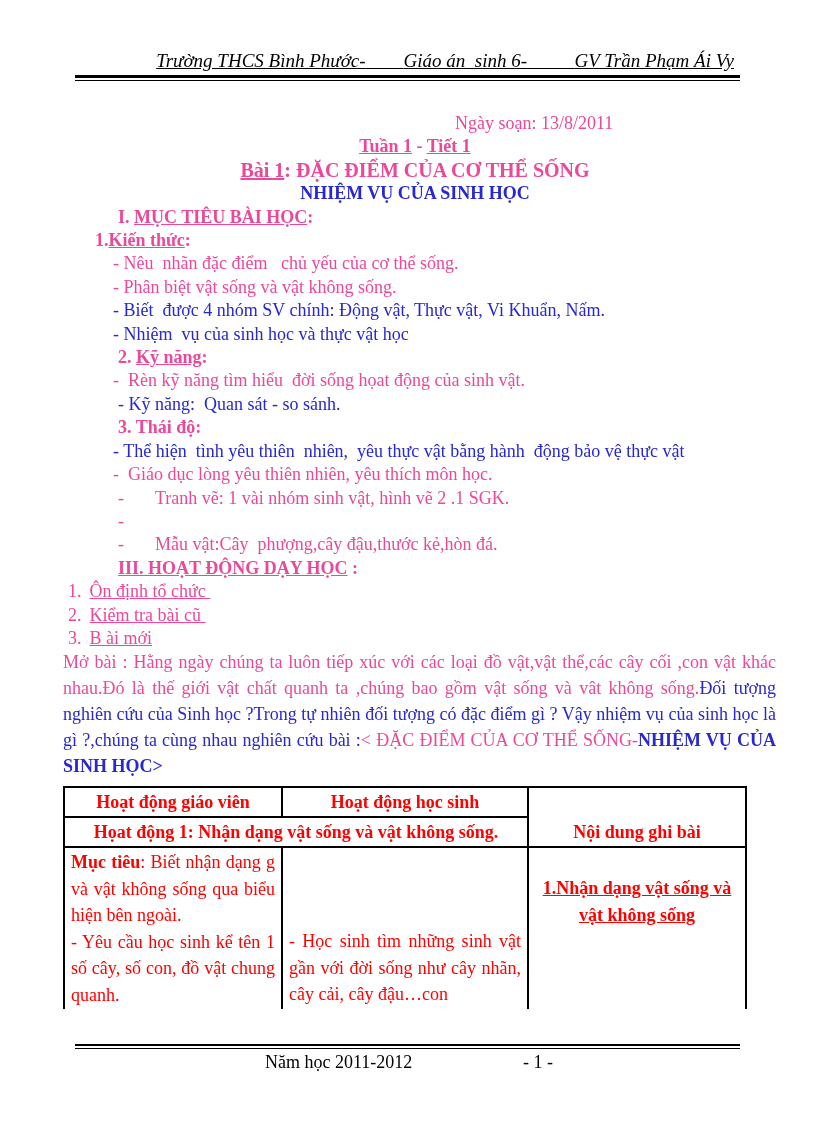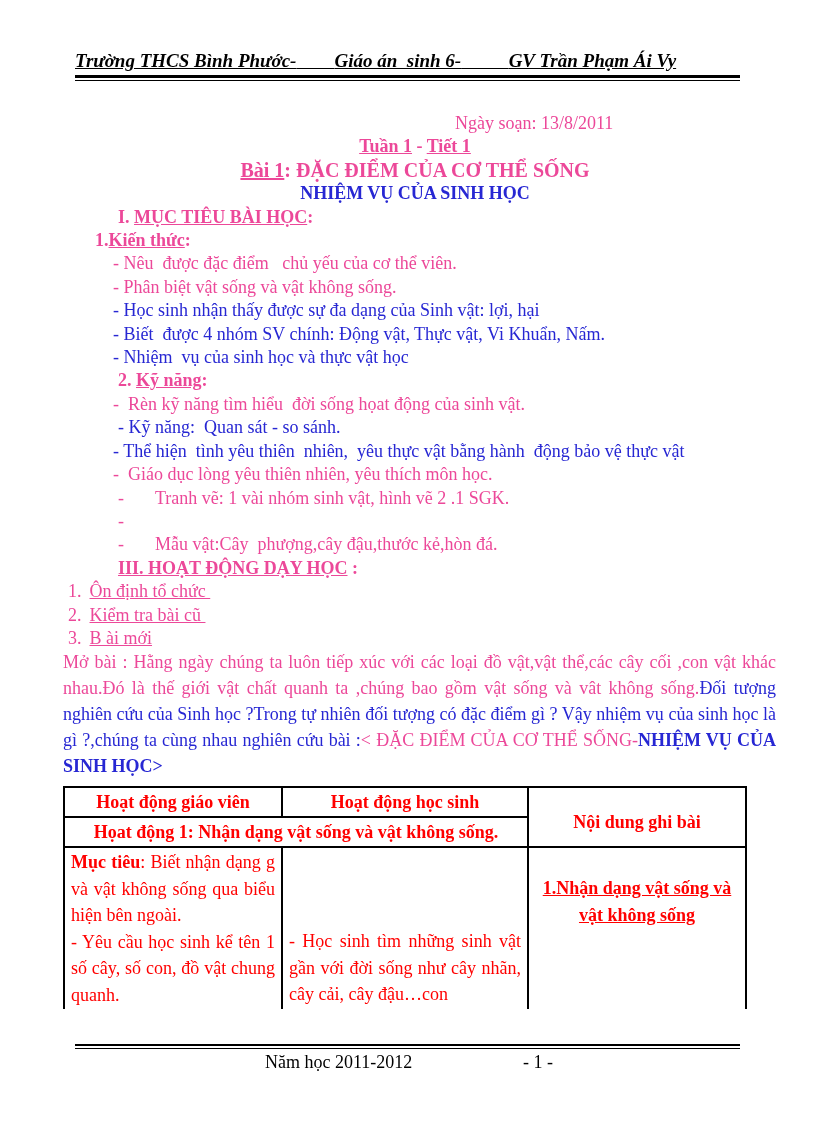--- a/index.html
+++ b/index.html
@@ -2,41 +2,41 @@
 <html><head>
 <meta charset="utf-8">
 <style>
   html,body{margin:0;padding:0;background:#ffffff;}
   .page{position:relative;width:816px;height:1123px;background:#fff;overflow:hidden;
         font-family:"Liberation Serif","DejaVu Serif",serif;color:#000;}
   .red{color:#ec4899;}
   .blue{color:#2727d3;}
   .b{font-weight:bold;}
   .u{text-decoration:underline;}
-  .hdr{position:absolute;top:50px;left:75px;width:665px;font-size:19px;font-weight:bold;
-       font-style:italic;text-decoration:underline;white-space:pre;}
+  .hdr{position:absolute;top:50px;left:69px;width:665px;font-size:19px;font-weight:normal;
+       font-style:italic;text-decoration:underline;white-space:pre;text-align:right;}
   .hdr-rule{position:absolute;top:75px;left:75px;right:76px;height:2px;
             border-top:3px solid #000;border-bottom:1px solid #000;}
   .content{position:absolute;top:112px;left:0;width:816px;}
   .line{font-size:18px;line-height:23.4px;white-space:pre-wrap;}
   .date{padding-left:455px;}
   .center{text-align:center;padding-left:14px;}
   .h1i{padding-left:118px;}
   .sub1{padding-left:95px;}
   .item{padding-left:113px;}
   .item2{padding-left:118px;}
   .dash{display:inline-block;width:37px;}
   .stepline{padding-left:68px;}
   .stepnum{display:inline-block;width:17px;}
   .bai{font-size:20px;}
   .intro{margin:0 40px 0 63px;text-align:justify;font-size:18px;line-height:25.8px;}
   table.plan{margin:7px 0 0 63px;border-collapse:collapse;width:682px;table-layout:fixed;}
   table.plan td{border:2px solid #000;font-size:18px;overflow:hidden;text-align:center;}
   td.th{color:#ff0000;font-weight:bold;text-align:center;height:26px;line-height:24px;}
-  td.noidung{vertical-align:bottom;padding-bottom:12px;margin-top:24px;}
+  td.noidung{vertical-align:bottom;padding-bottom:2px;margin-top:24px;}
   tr.bodyrow td{border-bottom:none;height:150px;vertical-align:top;padding:1px 6px;
                 line-height:26.5px;color:#ff0000;text-align:justify;}
   .cell2-inner{margin-top:79px;}
   .cell3-inner{margin-top:26px;text-align:center;font-weight:bold;text-decoration:underline;}
   .ftr-rule{position:absolute;left:75px;right:76px;top:1044px;height:2px;
             border-top:2px solid #000;border-bottom:1px solid #000;}
   .ftr{position:absolute;top:1052px;left:0;width:816px;font-size:18px;}
   .ftr .year{position:absolute;left:265px;top:0;}
   .ftr .pageno{position:absolute;left:523px;top:0;}
 </style>
@@ -55,31 +55,31 @@
     <div class="line center red b"><span class="u">Tuần 1</span><span> - </span><span class="u">Tiết 1</span></div>
 
     <div class="line center red b bai"><span class="u">Bài 1</span><span>: </span><span>ĐẶC ĐIỂM CỦA CƠ THỂ SỐNG</span></div>
 
     <div class="line center blue b">NHIỆM VỤ CỦA SINH HỌC</div>
 
     <div class="line h1i red b"><span>I. </span><span class="u">MỤC TIÊU BÀI HỌC</span><span>:</span></div>
 
     <div class="line sub1 red b"><span>1.</span><span class="u">Kiến thức</span><span>:</span></div>
 
-    <div class="line item red">- Nêu  được đặc điểm   chủ yếu của cơ thể viên.</div>
+    <div class="line item red">- Nêu  nhãn đặc điểm   chủ yếu của cơ thể sống.</div>
     <div class="line item red">- Phân biệt vật sống và vật không sống.</div>
-    <div class="line item blue">- Học sinh nhận thấy được sự đa dạng của Sinh vật: lợi, hại</div>
     <div class="line item blue">- Biết  được 4 nhóm SV chính: Động vật, Thực vật, Vi Khuẩn, Nấm.</div>
     <div class="line item blue">- Nhiệm  vụ của sinh học và thực vật học</div>
 
     <div class="line item2 red b"><span>2. </span><span class="u">Kỹ năng</span><span>:</span></div>
 
     <div class="line item red">-  Rèn kỹ năng tìm hiểu  đời sống họat động của sinh vật.</div>
     <div class="line item2 blue">- Kỹ năng:  Quan sát - so sánh.</div>
 
+    <div class="line item2 red b">3. Thái độ:</div>
 
     <div class="line item blue">- Thể hiện  tình yêu thiên  nhiên,  yêu thực vật bằng hành  động bảo vệ thực vật</div>
     <div class="line item red">-  Giáo dục lòng yêu thiên nhiên, yêu thích môn học.</div>
 
 
     <div class="line item2 red"><span class="dash">-</span><span>Tranh vẽ: 1 vài nhóm sinh vật, hình vẽ 2 .1 SGK.</span></div>
     <div class="line item2 red"><span class="dash">-</span><span></span></div>
     <div class="line item2 red"><span class="dash">-</span><span>Mẫu vật:Cây  phượng,cây đậu,thước kẻ,hòn đá.</span></div>
 
     <div class="line h1i red b"><span class="u">III. HOẠT ĐỘNG DẠY HỌC</span><span> :</span></div>

